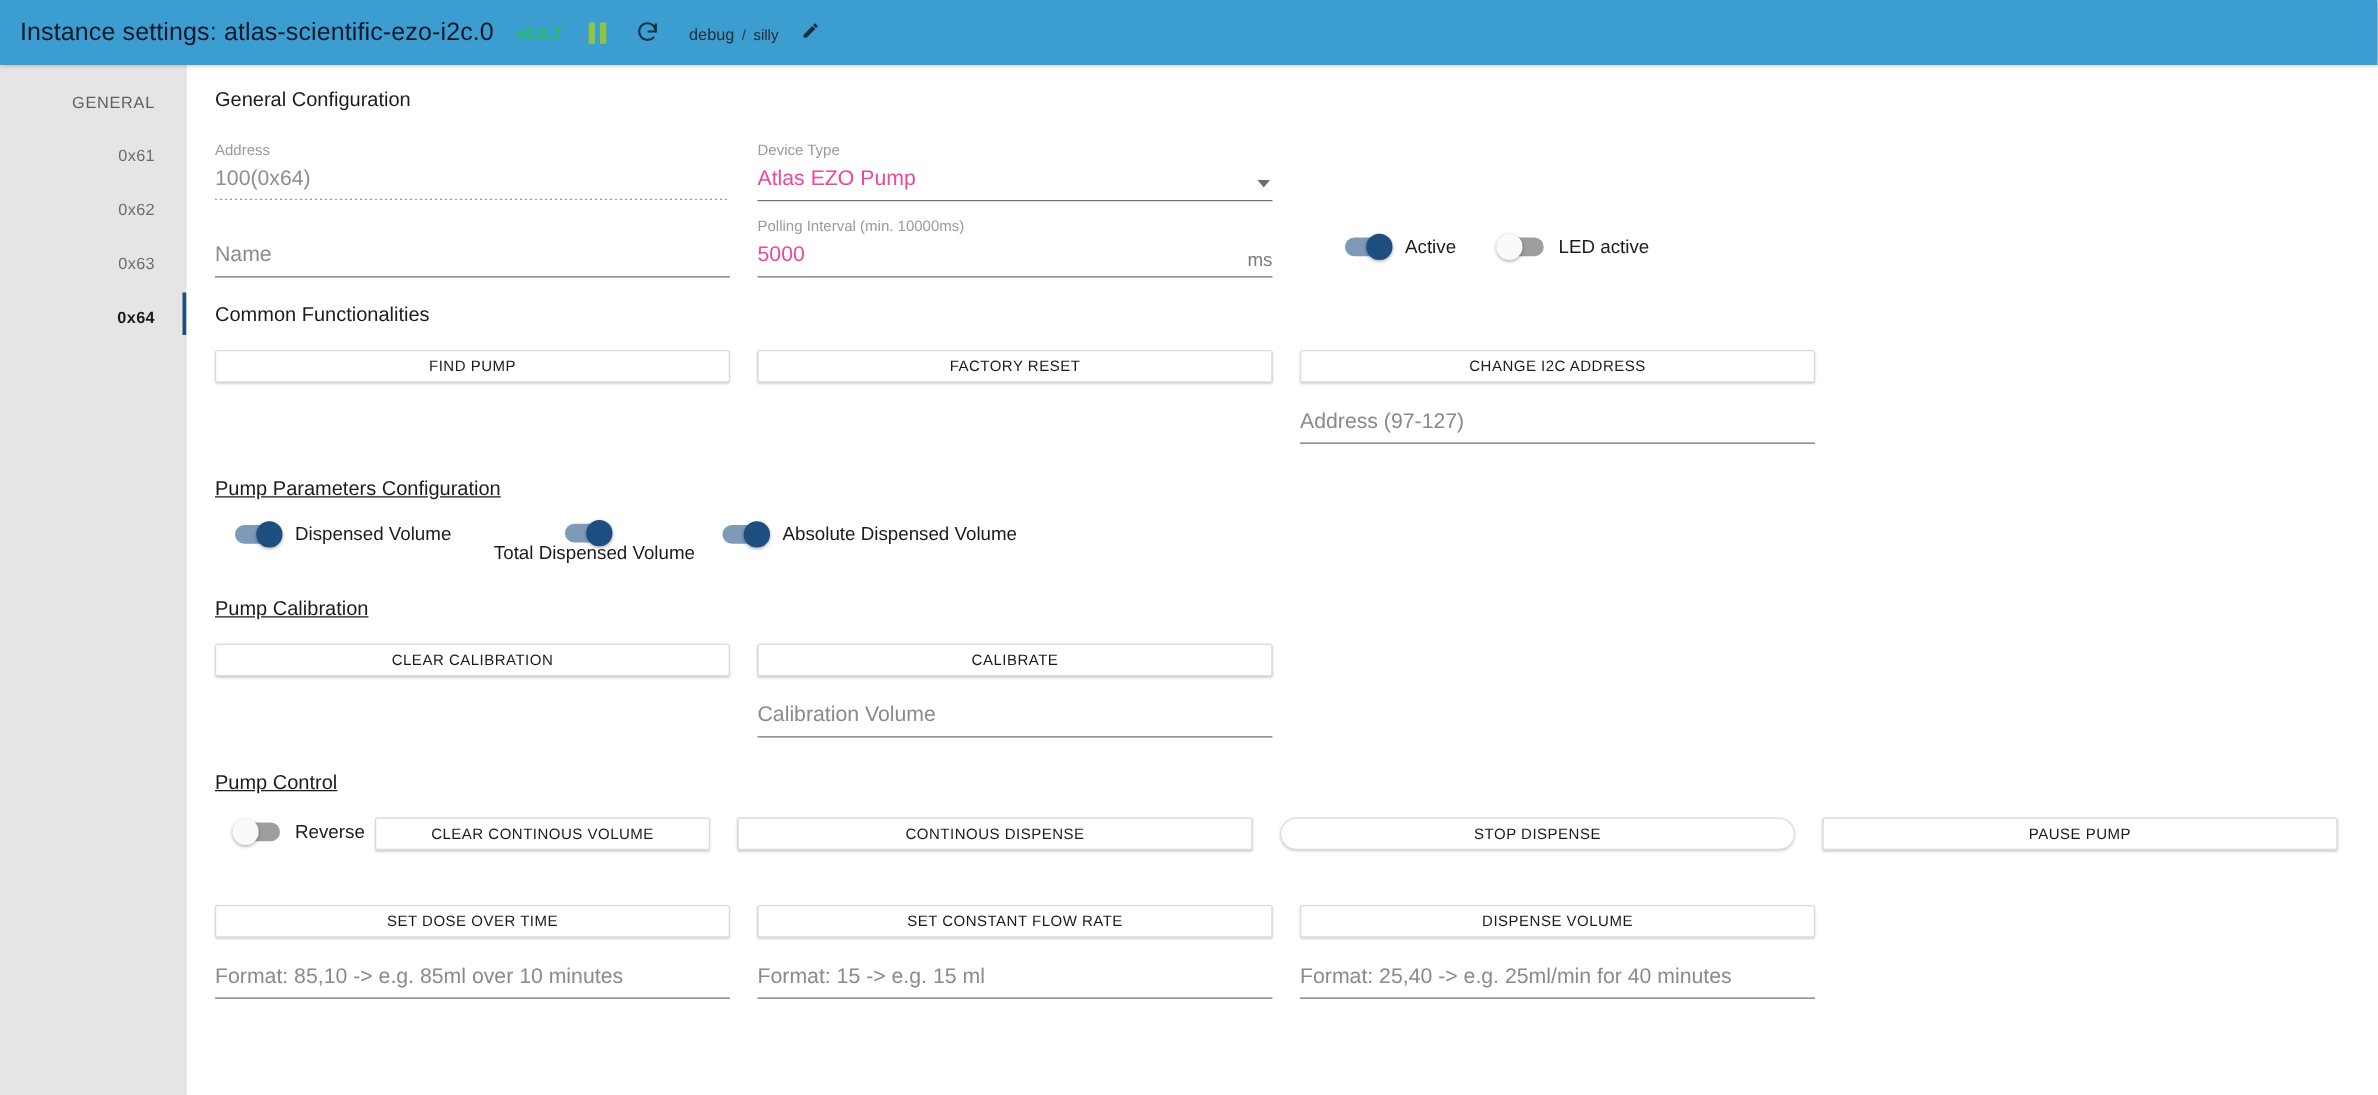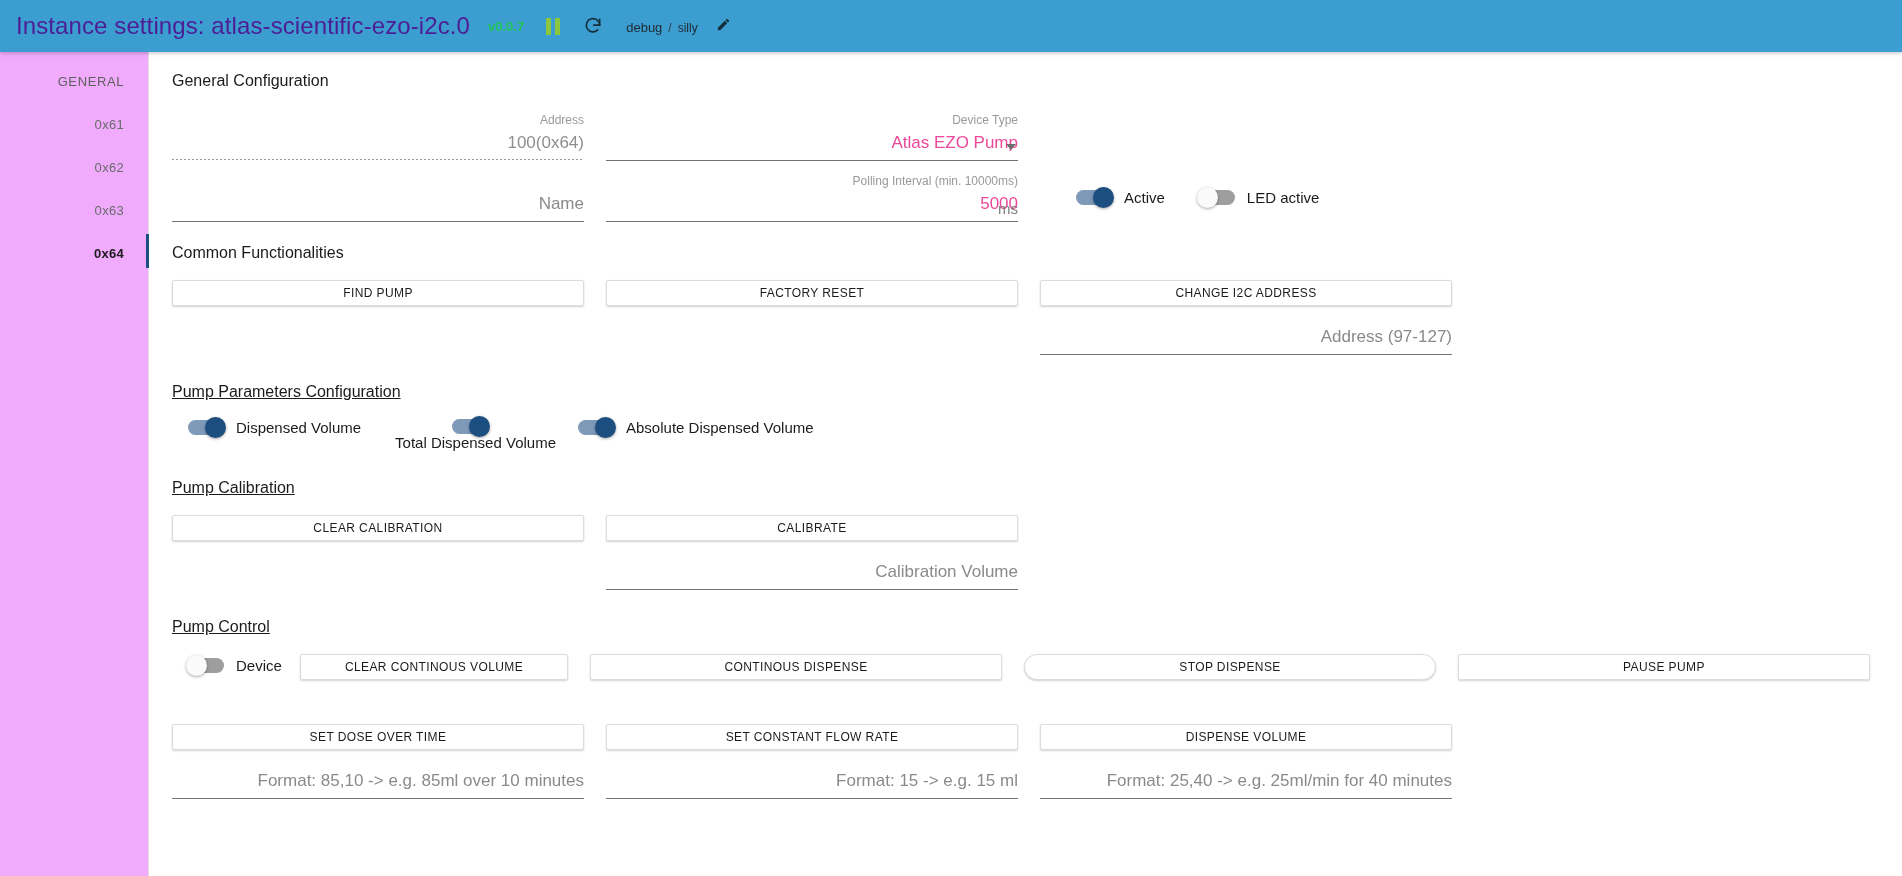--- a/index.html
+++ b/index.html
@@ -15,21 +15,21 @@
   .appbar {
     position: absolute; top: 0; left: 0;
     width: 1902px; height: 52px;
     background: #3c9dd0;
     display: flex; align-items: center;
     padding-left: 16px;
     box-shadow: 0 1px 4px rgba(0,0,0,0.25);
     z-index: 10;
   }
   .appbar-title {
-    font-size: 24px; color: #4c1d95; font-weight: 400;
+    font-size: 20px; color: #0f172a; font-weight: 400;
     letter-spacing: .1px; white-space: nowrap;
   }
   .appbar-version {
     font-size: 13px; color: #22c55e; font-weight: 700;
     margin-left: 18px; white-space: nowrap;
   }
   .appbar-icon {
     margin-left: 18px; display: inline-flex;
     align-items: center; justify-content: center;
     width: 22px; height: 22px; cursor: pointer;
@@ -41,21 +41,21 @@
     display: flex; align-items: baseline; gap: 6px; white-space: nowrap;
   }
   .appbar-log .sep { color: #2b3b45; font-size: 12px; }
   .appbar-log .lvl { font-size: 12px; }
   .pencil { margin-left: 12px; cursor: pointer; }
 
   
   .sidebar {
     position: absolute; top: 52px; left: 0;
     width: 149px; height: 824px;
-    background: #f0abfc;
+    background: #e5e5e5;
     border-right: 1px solid #e0e0e0;
     padding-top: 8px;
   }
   .side-head {
     font-size: 13px; color: #5f5f5f; letter-spacing: .6px;
     text-align: right; padding: 14px 24px 14px 0;
   }
   .side-item {
     position: relative;
     font-size: 13px; color: #6b6b6b;
@@ -81,21 +81,21 @@
   }
   .section-title.tight { margin-bottom: 18px; }
 
   .row { display: flex; align-items: flex-start; }
 
   
   .col-a { width: 412px; }
   .col-b { width: 412px; margin-left: 22px; }
 
   
-  .field { position: relative; text-align: right; }
+  .field { position: relative; }
   .field .flabel {
     font-size: 12px; color: #9a9a9a; line-height: 16px;
     margin-bottom: 2px; display: block;
   }
   .field .fvalue {
     font-size: 17px; color: #ec4899; line-height: 26px;
     padding-bottom: 4px; border-bottom: 1px solid #737373;
     display: block; white-space: nowrap;
   }
   .field .fvalue.placeholder { color: #8a8a8a; }
@@ -296,21 +296,21 @@
 
   <div class="section-title tight mt-28">Pump Control</div>
 
   <div class="row" style="align-items:center;">
     <div style="width:128px; padding-left:16px;">
       <div class="toggle-wrap">
         <span class="sw off">
             <span class="track"></span>
             <span class="knob"></span>
           </span>
-        <span class="tg-label">Device</span>
+        <span class="tg-label">Reverse</span>
       </div>
     </div>
     <div class="btn" style="width:268px;">CLEAR CONTINOUS VOLUME</div>
     <div class="btn" style="width:412px; margin-left:22px;">CONTINOUS DISPENSE</div>
     <div class="btn" style="width:412px; margin-left:22px;border-radius:13px;">STOP DISPENSE</div>
     <div class="btn" style="width:412px; margin-left:22px;">PAUSE PUMP</div>
   </div>
 
   <div class="row mt-44">
     <div class="btn col-a">SET DOSE OVER TIME</div>

